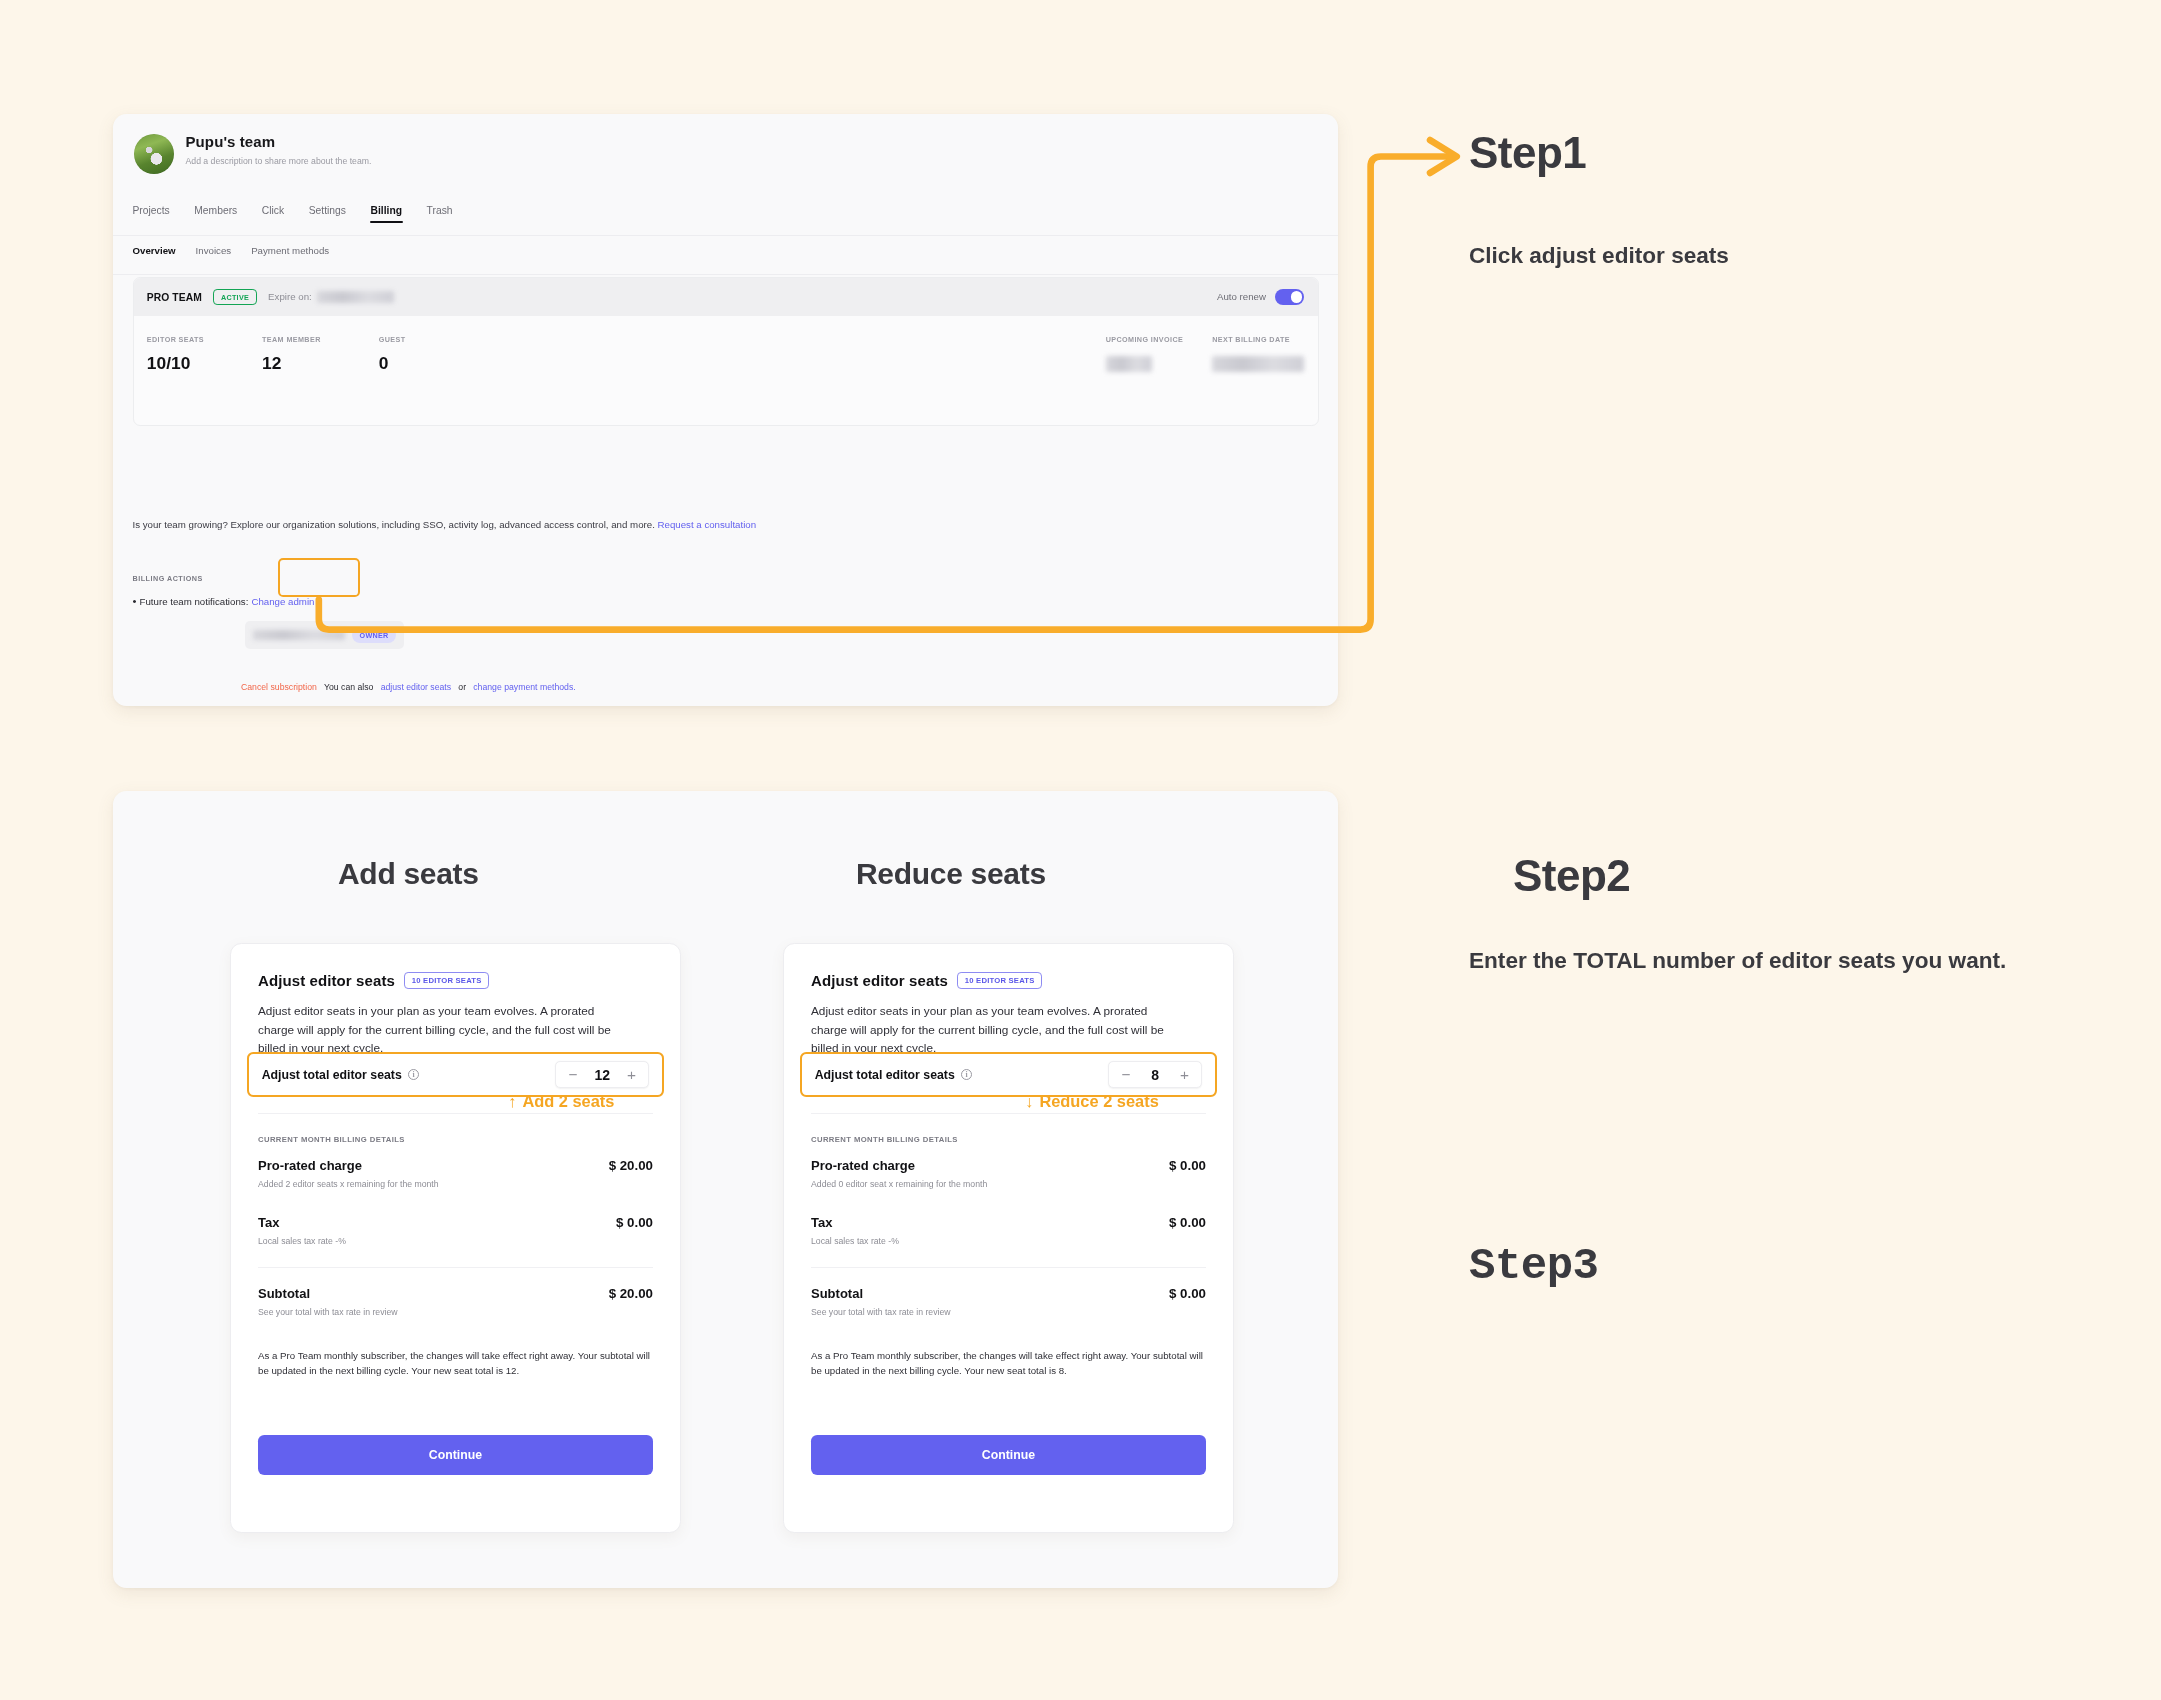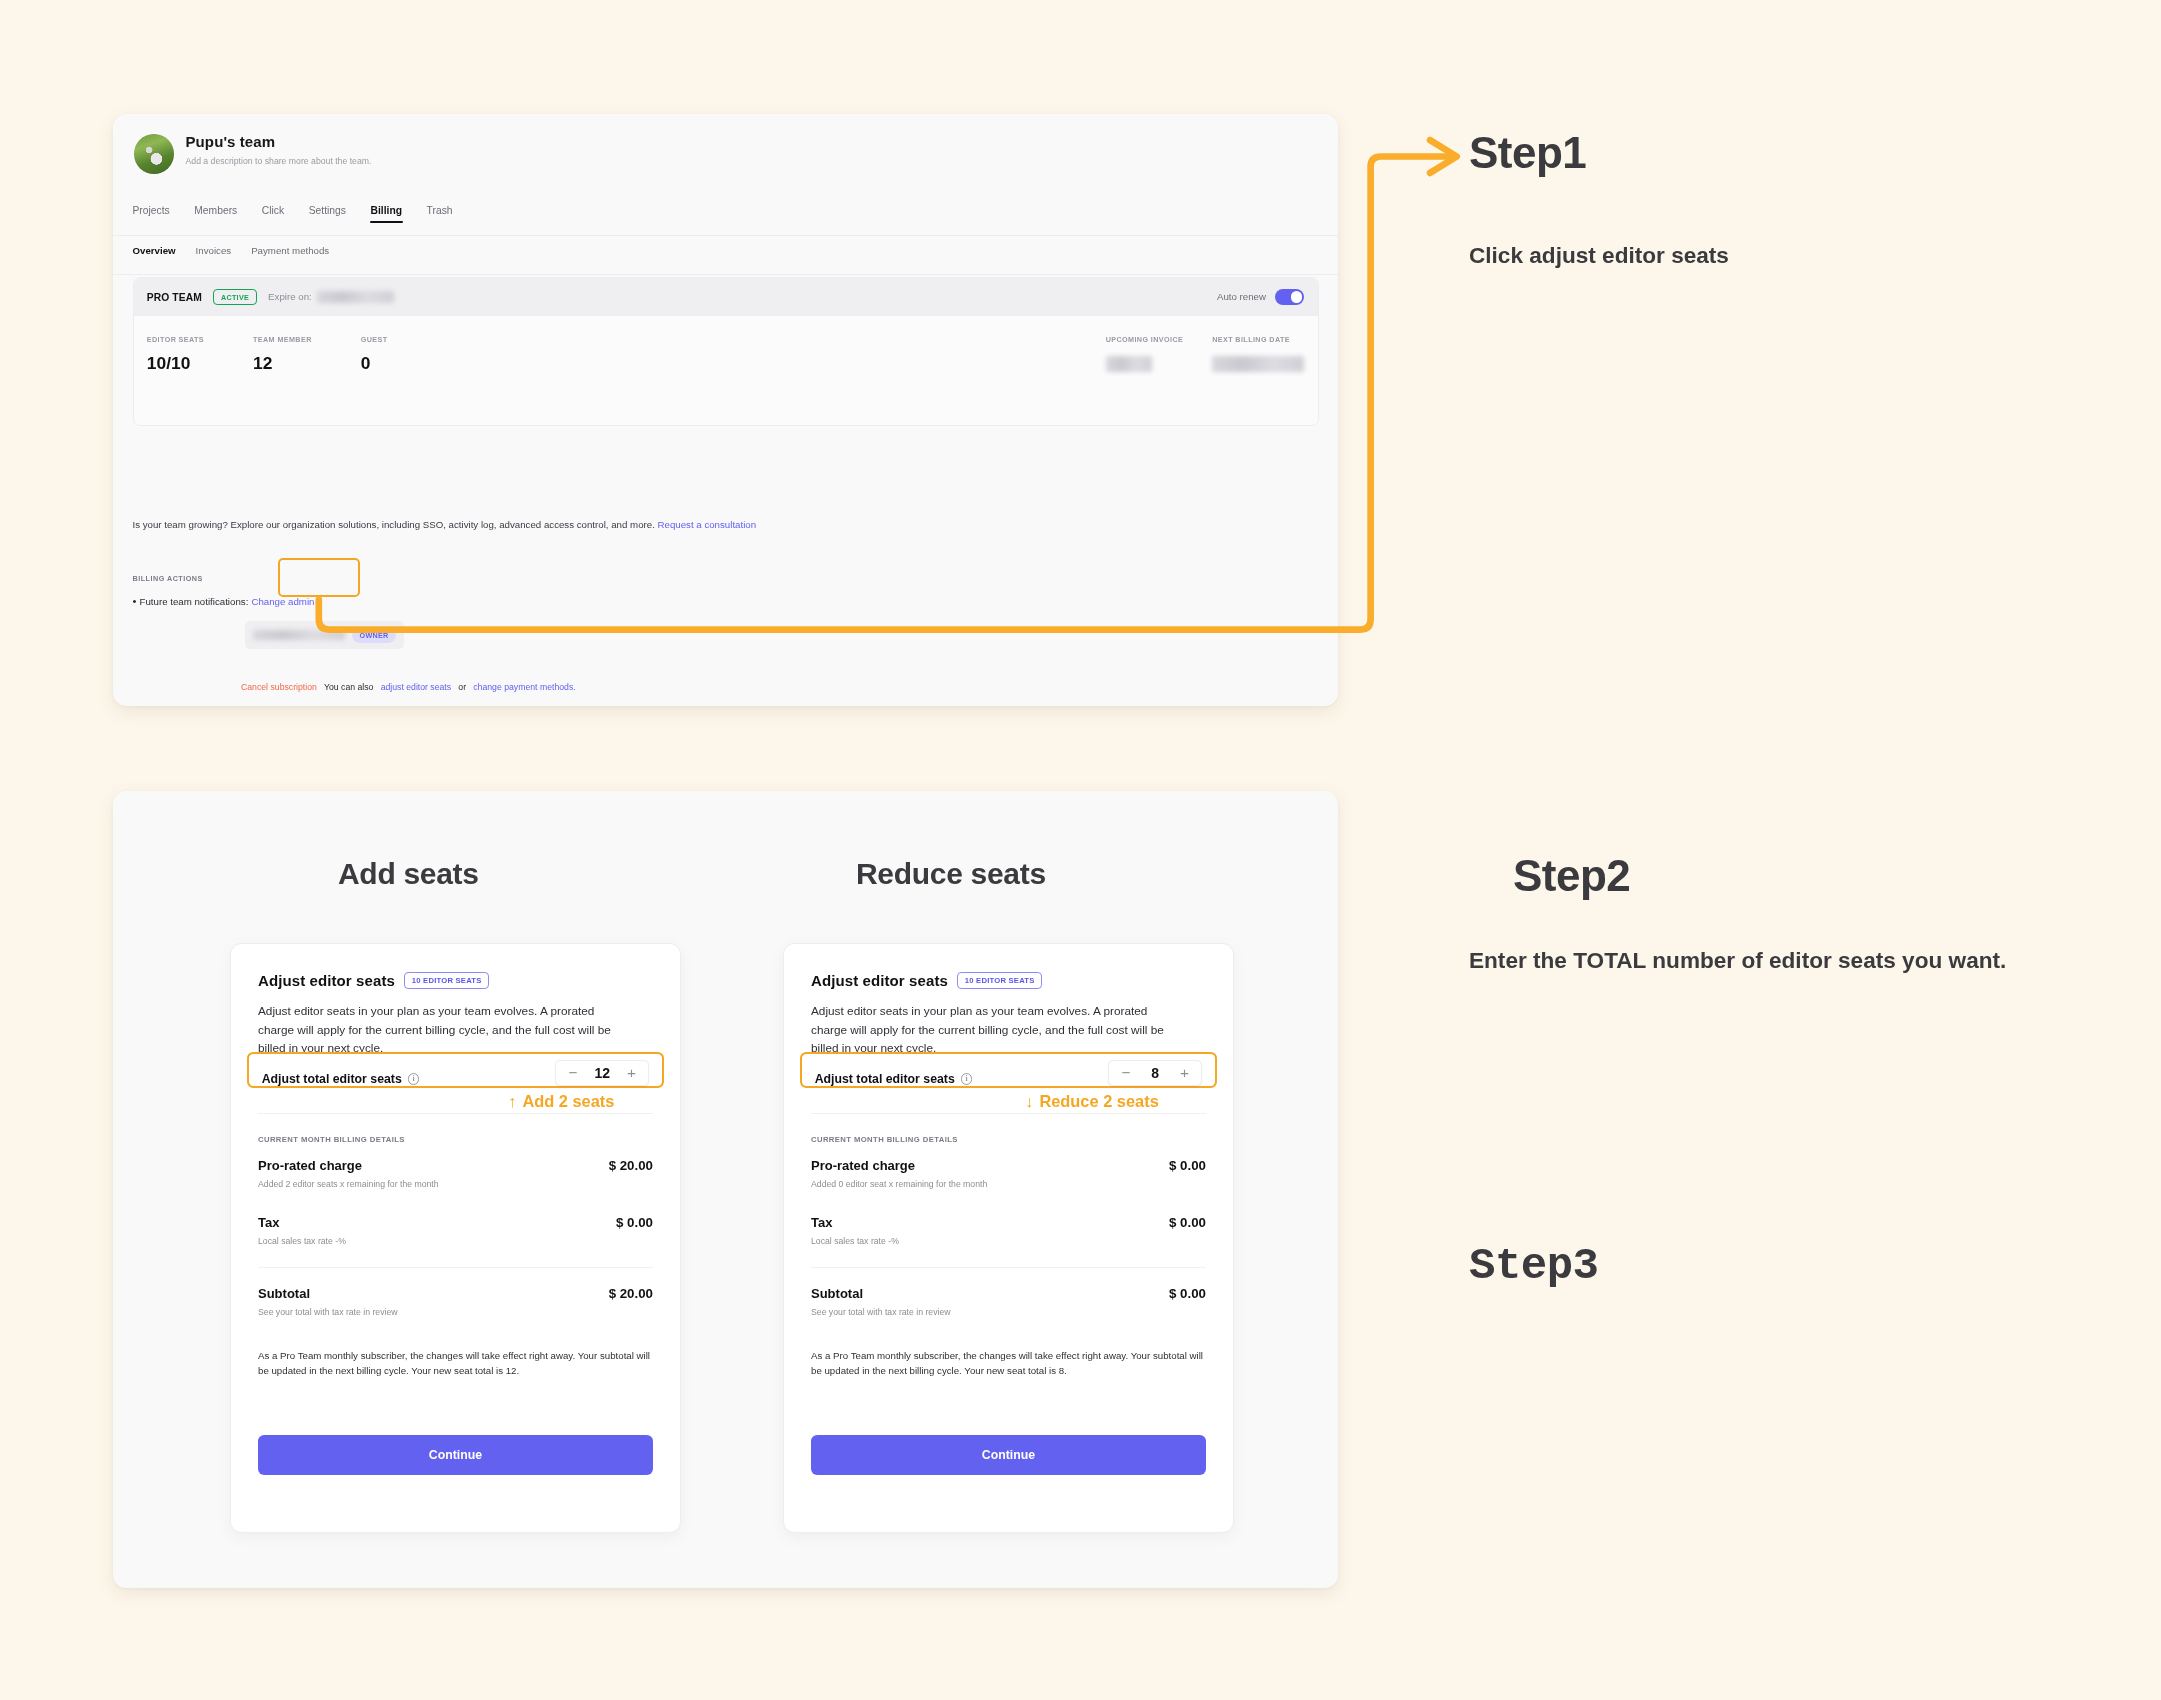--- a/index.html
+++ b/index.html
@@ -80,21 +80,21 @@
     letter-spacing:0.3px; padding: 2.6px 6.7px; border-radius: 4.1px;
   }
   .expire { font-size: 9.7px; color:#8d8d95; display:flex; align-items:center; gap:5.1px; }
   .redact { display:inline-block; border-radius:2.1px;
             background:linear-gradient(90deg,#d7d7dc,#c9c9d0,#dcdce1,#cfcfd6);
             filter: blur(2.6px); vertical-align: middle; }
   .auto-renew { margin-left:auto; display:flex; align-items:center; gap:9.2px; font-size:9.7px; color:#6d6d75; }
   .toggle { width: 29px; height: 15.4px; border-radius: 512px; background:#6361ef; position:relative; }
   .toggle::after { content:""; position:absolute; right:2.1px; top:2.1px; width:11.3px; height:11.3px; border-radius:50%; background:#fff; }
 
-  .plan-stats { display:flex; padding: 18.5px 13.3px 0 13.3px; position:relative; height: 110px; }
+  .plan-stats { display:flex; padding: 18.5px 13.3px 0 13.3px; position:relative; height: 110px; gap: 9px; }
   .stat { margin-right: 49px; }
   .stat-label { font-size: 7.2px; letter-spacing: 0.4px; color:#9a9aa2; font-weight:600; text-transform:uppercase; white-space:nowrap;}
   .stat-value { font-size: 17.4px; font-weight: 700; color:#111114; margin-top: 9.2px; }
   .stat.right { margin-right: 0; }
   .stats-right { position:absolute; right: 13.3px; top: 18.5px; display:flex; gap: 29px; }
 
   
   .grow-note {
     position:absolute; left: 19.5px; top: 405px; font-size: 9.7px; color:#3a3a42;
   }
@@ -147,22 +147,22 @@
 
   .annot {
     position:absolute; color:#f5a623; font-weight: 700; font-size: 16.4px;
     display:flex; align-items:center; gap: 6.2px; white-space:nowrap;
   }
   #annot-add    { left: 508px;  top: 1092px; }
   #annot-reduce { left: 1025px; top: 1092px; }
 
   .stepper-row {
     position:absolute; left: 16.4px; right: 16.4px; top: 108px;
-    height: 36px; border:2.1px solid #f5a623; border-radius: 6.2px;
-    display:flex; align-items:flex-end; padding: 0 12.3px;
+    height: 45px; border:2.1px solid #f5a623; border-radius: 6.2px;
+    display:flex; align-items:center; padding: 0 12.3px;
   }
   .stepper-label { font-size: 12.3px; font-weight:700; color:#111114; display:flex; align-items:center; gap:6.2px; }
   .info-ico {
     width:11.3px; height:11.3px; border-radius:50%; border:1px solid #9a9aa2; color:#9a9aa2;
     font-size:7.7px; font-weight:700; display:flex; align-items:center; justify-content:center;
     font-family:"Liberation Serif", serif;
   }
   .stepper {
     margin-left:auto; display:flex; align-items:center; gap: 11.3px;
     background:#fff; border:1px solid #ededf0; border-radius:5.1px; padding: 4.1px 9.2px;

